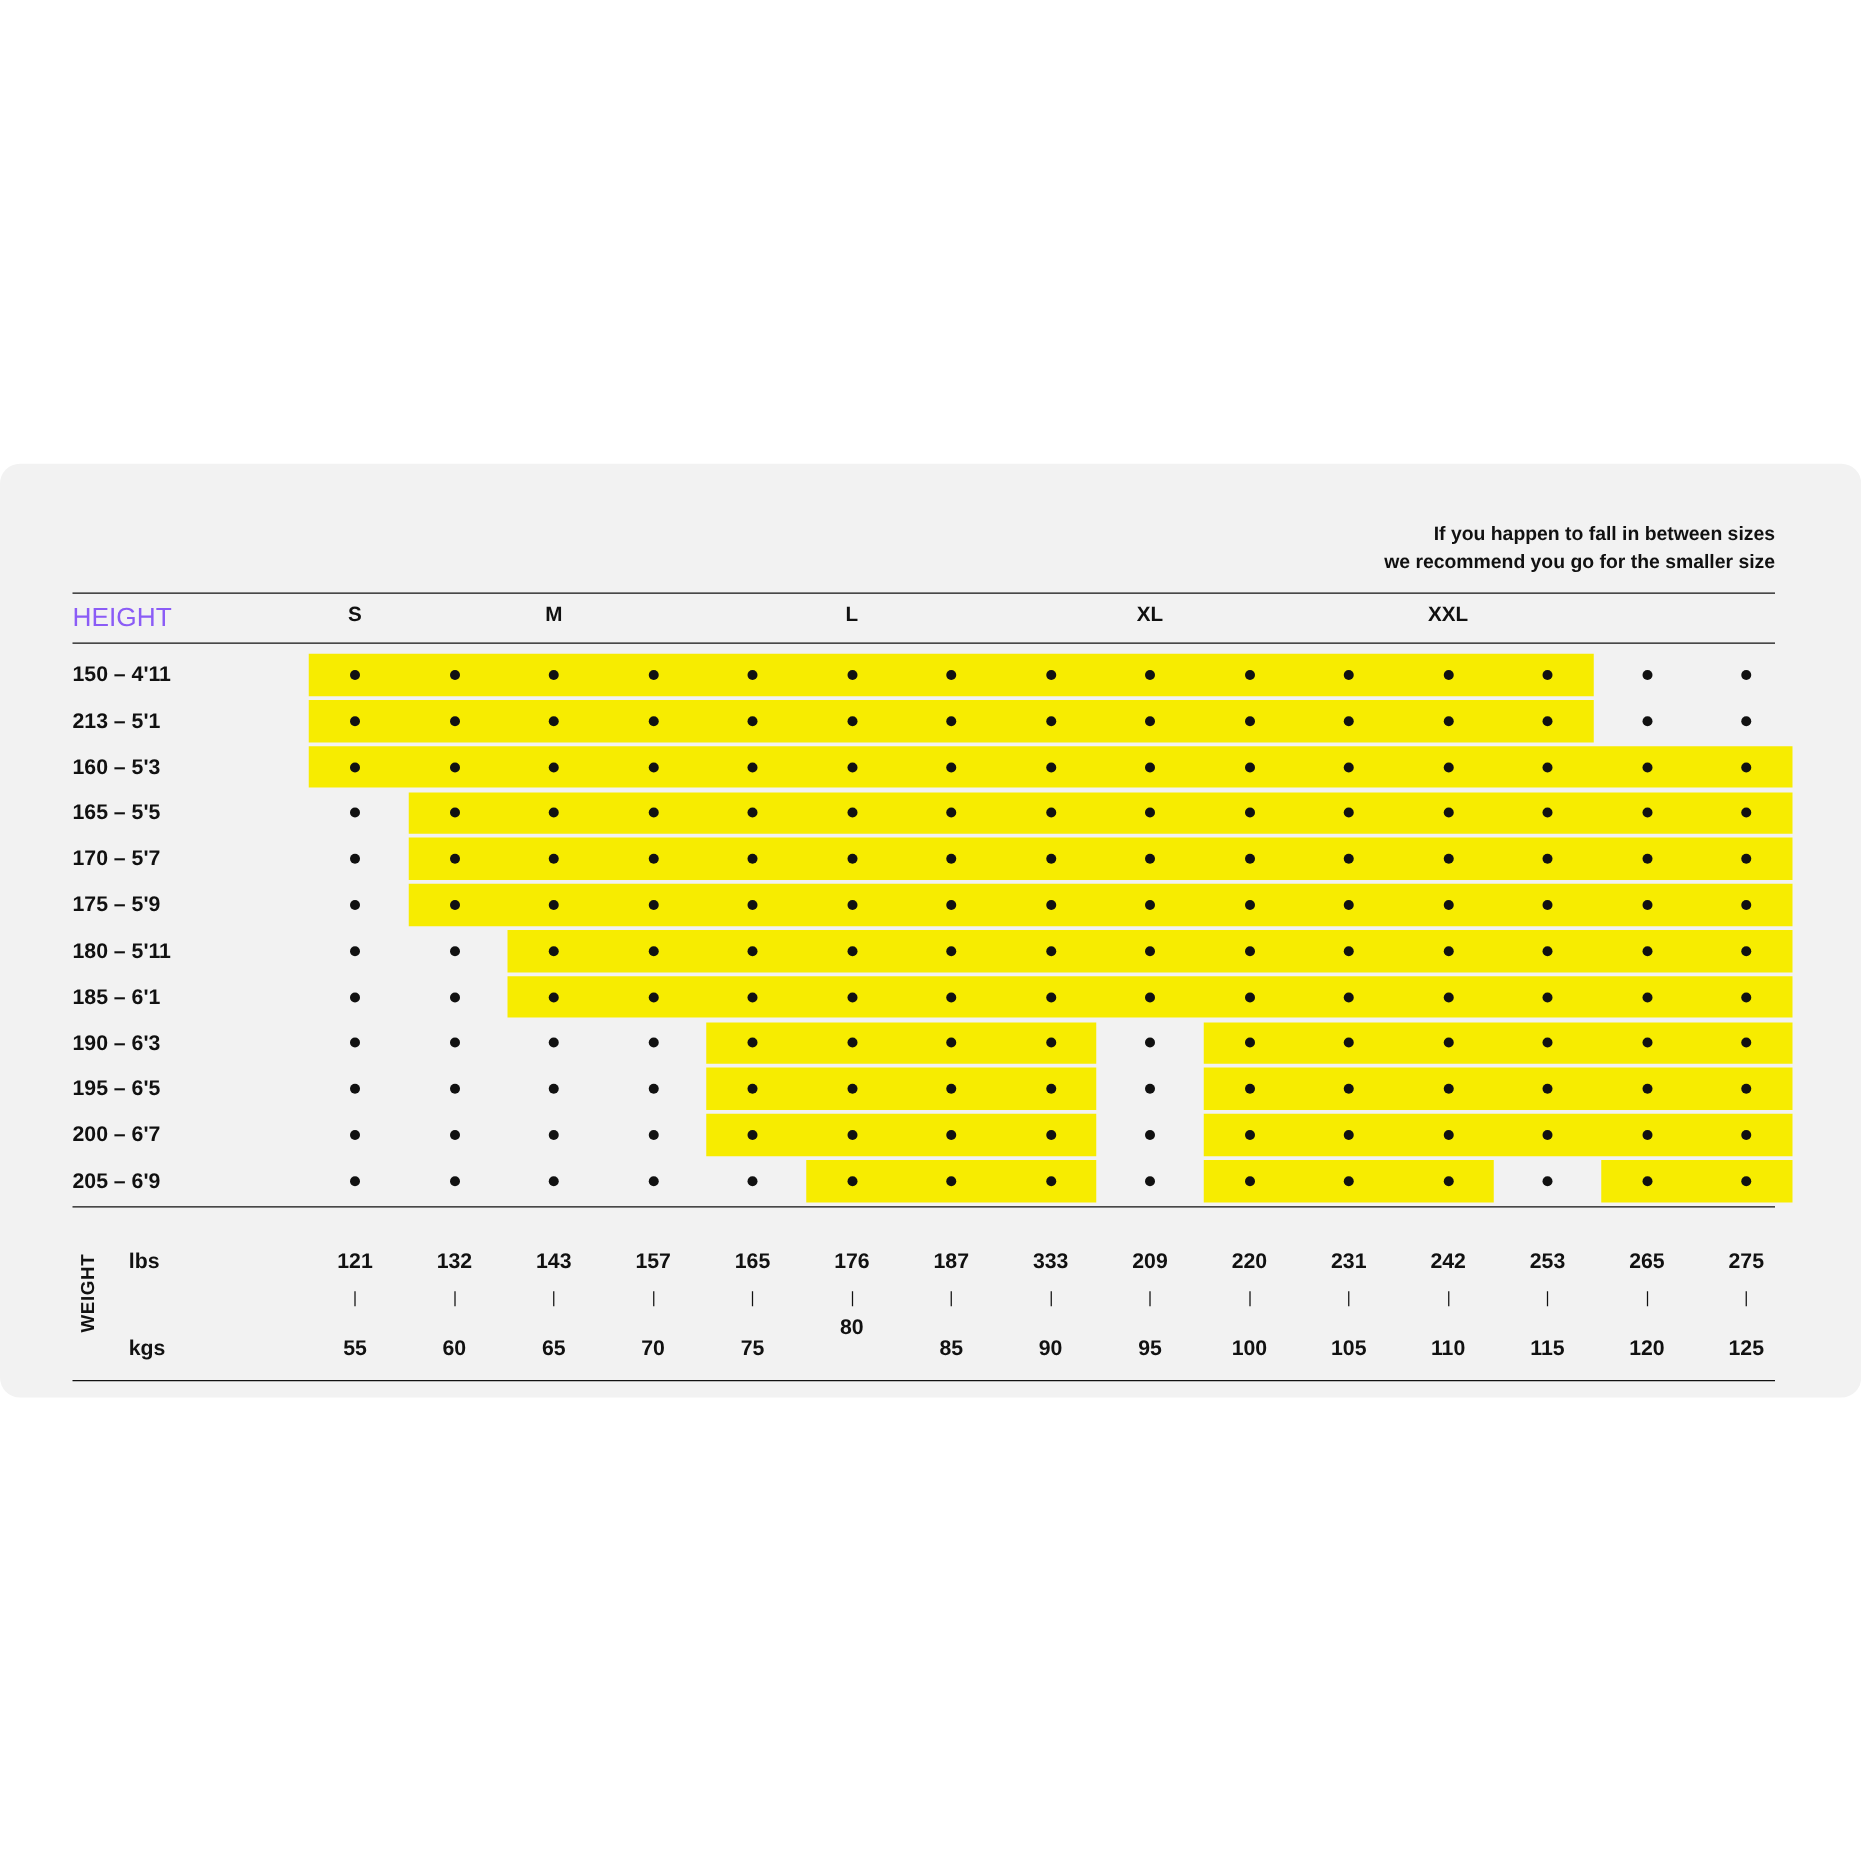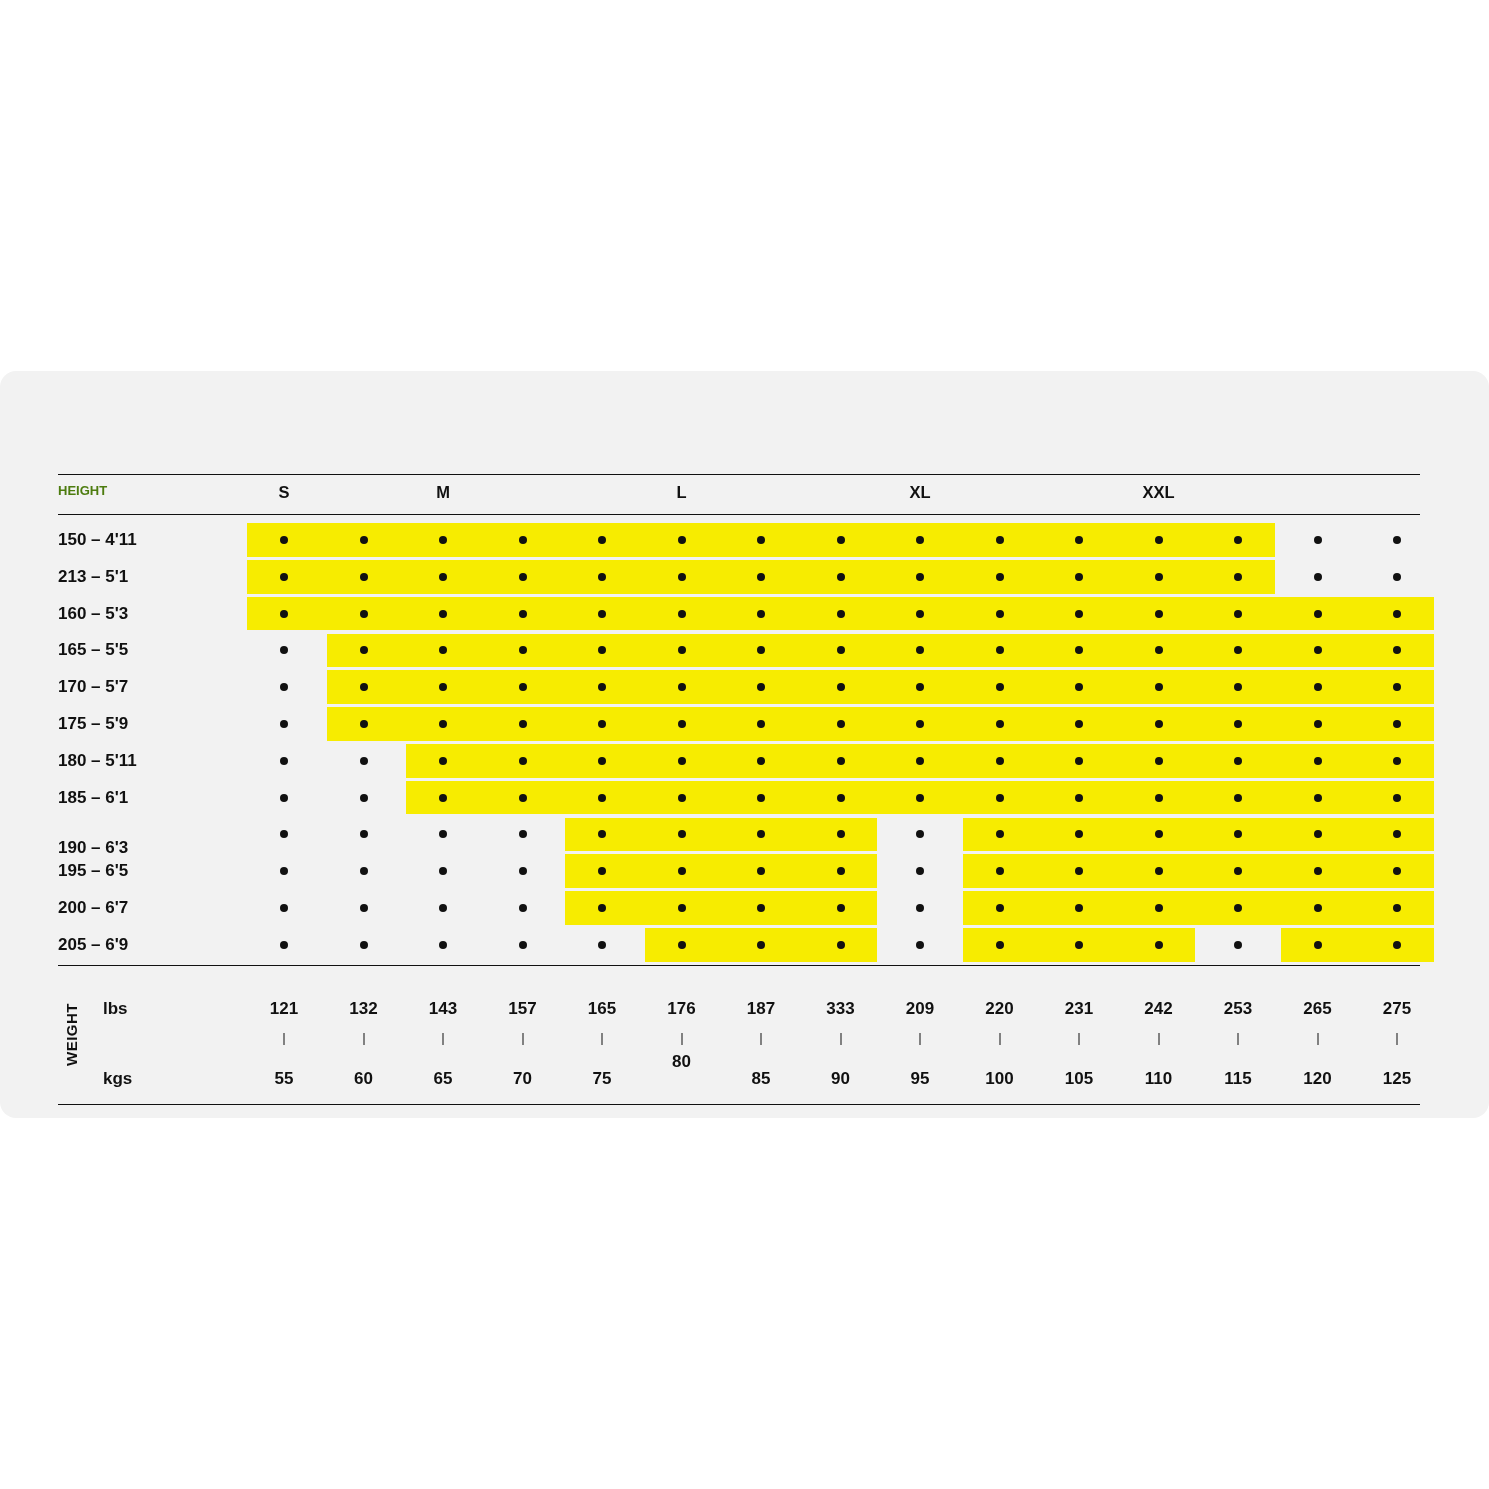--- a/index.html
+++ b/index.html
@@ -64,23 +64,23 @@
     background: #111111;
   }
   .hrule.top    { top: 79px; }
   .hrule.under-head { top: 119px; }
   .hrule.under-grid { top: 570px; }
   .hrule.bottom { top: 709px; }
 
   .head-label {
     position: absolute;
     top: 88px;
-    font-size: 13px;
-    font-weight: bold;
-    color: #4d7c0f;
+    font-size: 21px;
+    font-weight: normal;
+    color: #8b5cf6;
     white-space: nowrap;
   }
   .size-label {
     position: absolute;
     top: 88px;
     font-size: 16.5px;
     font-weight: bold;
     color: #111111;
     white-space: nowrap;
     transform: translateX(-50%);
@@ -159,20 +159,24 @@
   }
 </style>
 </head>
 <body>
 
 <div class="page">
   <div class="card">
     <div class="inner">
 
 
+      <div class="note">
+        <div>If you happen to fall in between sizes</div>
+        <div>we recommend you go for the smaller size</div>
+      </div>
 
       <div class="hrule top"></div>
       <div class="hrule under-head"></div>
       <div class="hrule under-grid"></div>
       <div class="hrule bottom"></div>
 
       <div class="head-label">HEIGHT</div>
 
       <div id="size-headers">
           <div class="size-label" style="left: 226px;">S</div>
@@ -184,21 +188,21 @@
 
       <div class="grid" id="grid">
           <div class="rowlabel" style="top: 21px;">150 – 4'11</div>
           <div class="rowlabel" style="top: 57.8px;">213 – 5'1</div>
           <div class="rowlabel" style="top: 94.6px;">160 – 5'3</div>
           <div class="rowlabel" style="top: 131.4px;">165 – 5'5</div>
           <div class="rowlabel" style="top: 168.2px;">170 – 5'7</div>
           <div class="rowlabel" style="top: 205px;">175 – 5'9</div>
           <div class="rowlabel" style="top: 241.8px;">180 – 5'11</div>
           <div class="rowlabel" style="top: 278.6px;">185 – 6'1</div>
-          <div class="rowlabel" style="top: 329px; text-align: center;">190 – 6'3</div>
+          <div class="rowlabel" style="top: 316px; text-align: center;">190 – 6'3</div>
           <div class="rowlabel" style="top: 352.2px;">195 – 6'5</div>
           <div class="rowlabel" style="top: 389px;">200 – 6'7</div>
           <div class="rowlabel" style="top: 425.8px;">205 – 6'9</div>
           <div class="band" style="left: 189.25px; width: 1027.5px; top: 4.1px; height: 33.8px;"></div>
           <div class="band" style="left: 189.25px; width: 1027.5px; top: 40.9px; height: 33.8px;"></div>
           <div class="band" style="left: 189.25px; width: 1186.5px; top: 77.7px; height: 33.8px;"></div>
           <div class="band" style="left: 268.75px; width: 1107px; top: 114.5px; height: 33.8px;"></div>
           <div class="band" style="left: 268.75px; width: 1107px; top: 151.3px; height: 33.8px;"></div>
           <div class="band" style="left: 268.75px; width: 1107px; top: 188.1px; height: 33.8px;"></div>
           <div class="band" style="left: 348.25px; width: 1027.5px; top: 224.9px; height: 33.8px;"></div>

